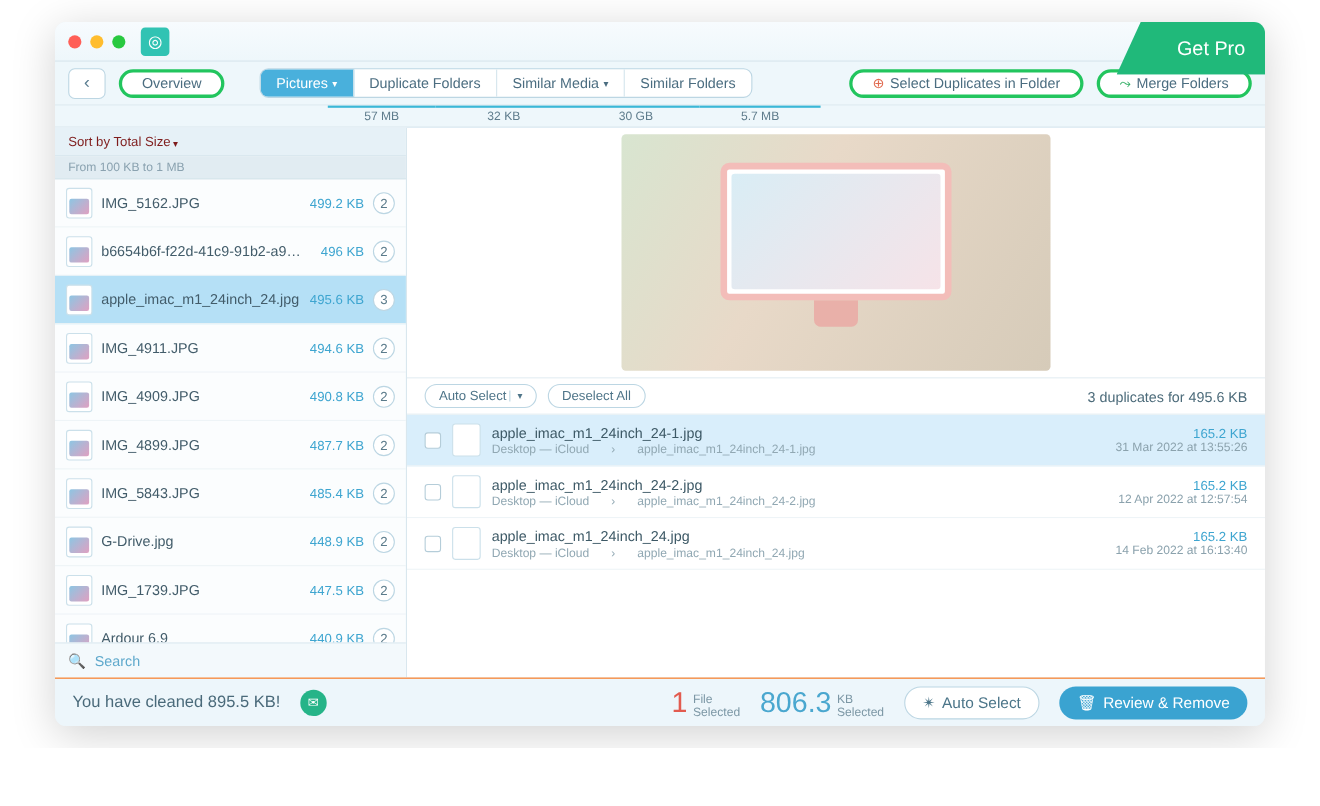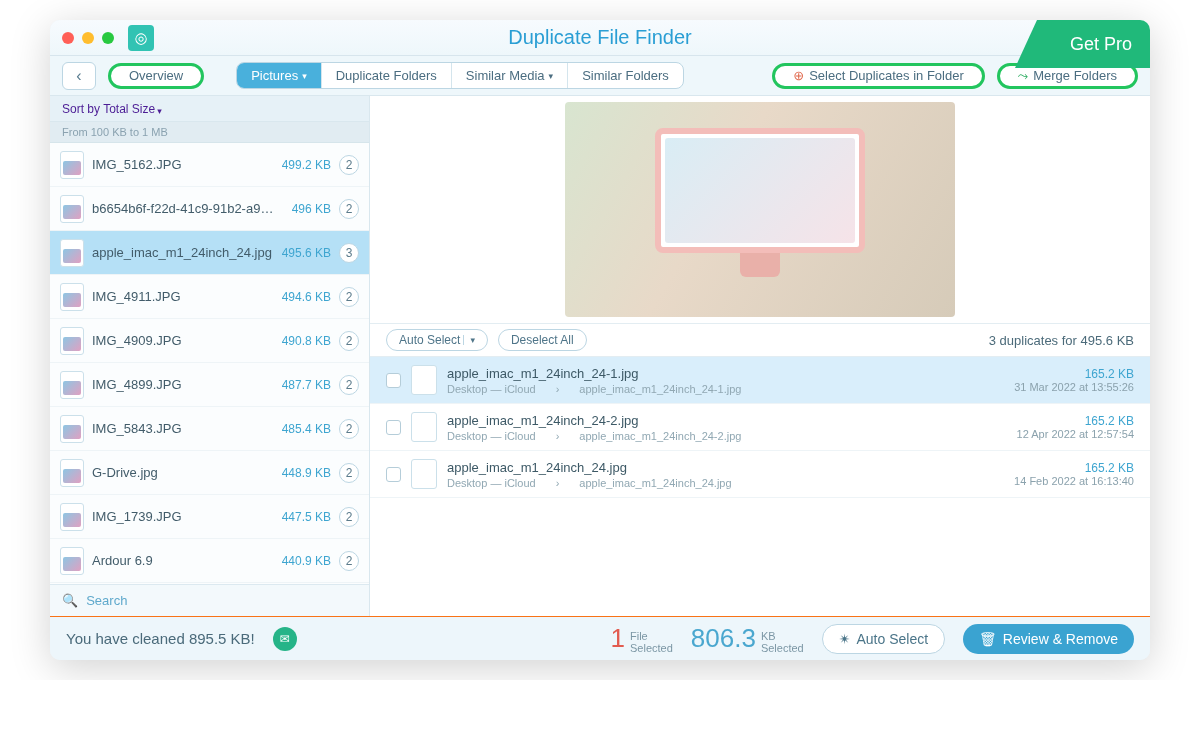--- a/index.html
+++ b/index.html
@@ -18,21 +18,21 @@
 .back-btn { width:34px; height:28px; border:1px solid #bcd6e3; border-radius:6px; background:#fff; display:flex; align-items:center; justify-content:center; color:#5a7d90; font-size:16px; }
 .overview-btn, .action-btn { height:26px; padding:0 18px; border:3px solid #22c55e; border-radius:14px; background:#fff; display:flex; align-items:center; font-size:13px; color:#4b6d80; gap:5px; white-space:nowrap;}
 .tabs { display:flex; border:1px solid #bcd6e3; border-radius:8px; overflow:hidden; background:#fff; }
 .tab { padding:5px 14px; font-size:13px; color:#4b6d80; display:flex; align-items:center; gap:4px; border-right:1px solid #d4e5ed; }
 .tab:last-child{border-right:none;}
 .tab.active { background:#49b0dc; color:#fff; }
 .caret { font-size:9px; }
 .tab-size { font-size:11px; color:#5e7c8c; text-align:center; border-top:2px solid #3bb7d6; padding-top:2px;}
 
 .subbar-row { display:flex; background:#e6f1f7; height:26px; align-items:center; border-bottom:1px solid #d9e7ee;}
-.sort-label { font-size:12px; color:#4c1d95; padding-left:12px; display:flex; align-items:flex-end; gap:2px;}
+.sort-label { font-size:12px; color:#7f1d1d; padding-left:12px; display:flex; align-items:flex-end; gap:2px;}
 .filter-label { font-size:11px; color:#8aa2b0; padding:4px 12px; background:#e1ecf2; border-bottom:1px solid #d6e5eb;}
 
 .content { flex:1; display:flex; overflow:hidden; }
 .sidebar { width:320px; border-right:1px solid #d9e7ee; display:flex; flex-direction:column; background:#fbfdfe; }
 .side-list { flex:1; overflow-y:auto; }
 .side-item { height:44px; display:flex; align-items:center; padding:0 10px; border-bottom:1px solid #eef4f7; gap:8px; font-size:13px; color:#3f5b69; }
 .side-item.selected { background:#b5e0f6; }
 .thumb { width:24px; height:28px; background:#fff; border:1px solid #cbe0ea; border-radius:3px; display:flex; align-items:flex-end; justify-content:center; font-size:8px; color:#8aa4b1;}
 .thumb::before{content:""; width:18px; height:14px; margin-bottom:3px; background:linear-gradient(135deg,#8dc6e3,#e0a0c1); border-radius:2px; display:block;}
 .side-name { flex:1; overflow:hidden; text-overflow:ellipsis; white-space:nowrap; color:#425c6a;}
@@ -83,21 +83,20 @@
 
 <div class="window">
 
   <div class="titlebar">
     <div class="traffic">
       <span class="tr-close"></span>
       <span class="tr-min"></span>
       <span class="tr-max"></span>
     </div>
     <div class="app-icon">◎</div>
-    <div class="title-text">Duplicate File Finder</div>
     <div class="getpro">Get Pro</div>
   </div>
 
   <div class="toolbar">
     <div class="back-btn">
         <span>‹</span>
       </div>
     <div class="overview-btn">Overview</div>
 
     <div style="display:flex; flex-direction:column; align-items:center; margin-left:20px;">
@@ -123,20 +122,26 @@
     <div class="action-btn">
         <span style="color:#e06a4f">⊕</span>
         <span>Select Duplicates in Folder</span>
       </div>
     <div class="action-btn">
         <span style="color:#2fae63">⤳</span>
         <span>Merge Folders</span>
       </div>
   </div>
 
+  <div style="display:flex; background:#eef7fb; border-bottom:1px solid #d9e7ee; padding:0 0 3px 248px; gap:0;">
+    <div class="tab-size" style="width:98px;">57 MB</div>
+    <div class="tab-size" style="width:124px;">32 KB</div>
+    <div class="tab-size" style="width:116px;">30 GB</div>
+    <div class="tab-size" style="width:110px;">5.7 MB</div>
+  </div>
 
   <div class="content">
     <div class="sidebar">
       <div class="subbar-row">
           <div class="sort-label">
             <span>Sort by Total Size</span>
             <span style="font-size:9px;">▾</span>
           </div>
         </div>
       <div class="filter-label">From 100 KB to 1 MB</div>

